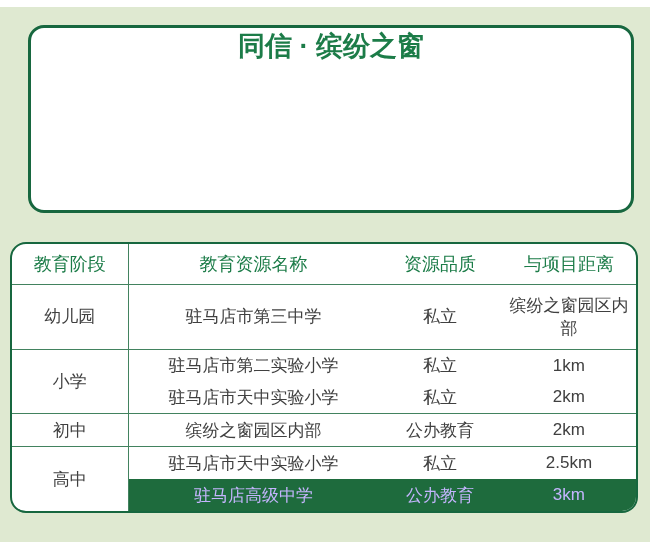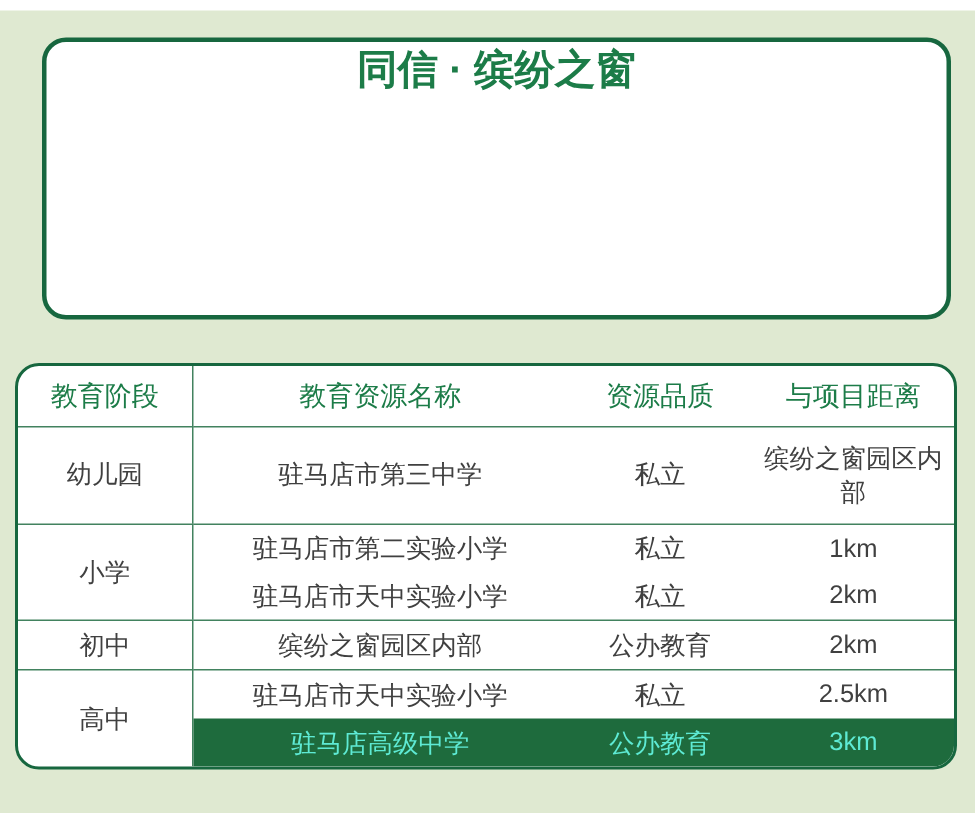--- a/index.html
+++ b/index.html
@@ -86,21 +86,21 @@
   }
   table.edu tr.group-start td {
     border-top: 1.5px solid #42825f;
   }
   table.edu th.stage,
   table.edu td.stage {
     border-right: 1.5px solid #42825f;
   }
   table.edu tr.highlight td {
     background: #1e6b3d;
-    color: #5eead4;
+    color: #c4b5fd;
   }
 </style>
 </head>
 <body>
 
 <div class="top-strip"></div>
 
 <div class="card">
   <p class="card-title">同信 · 缤纷之窗</p>
 </div>

